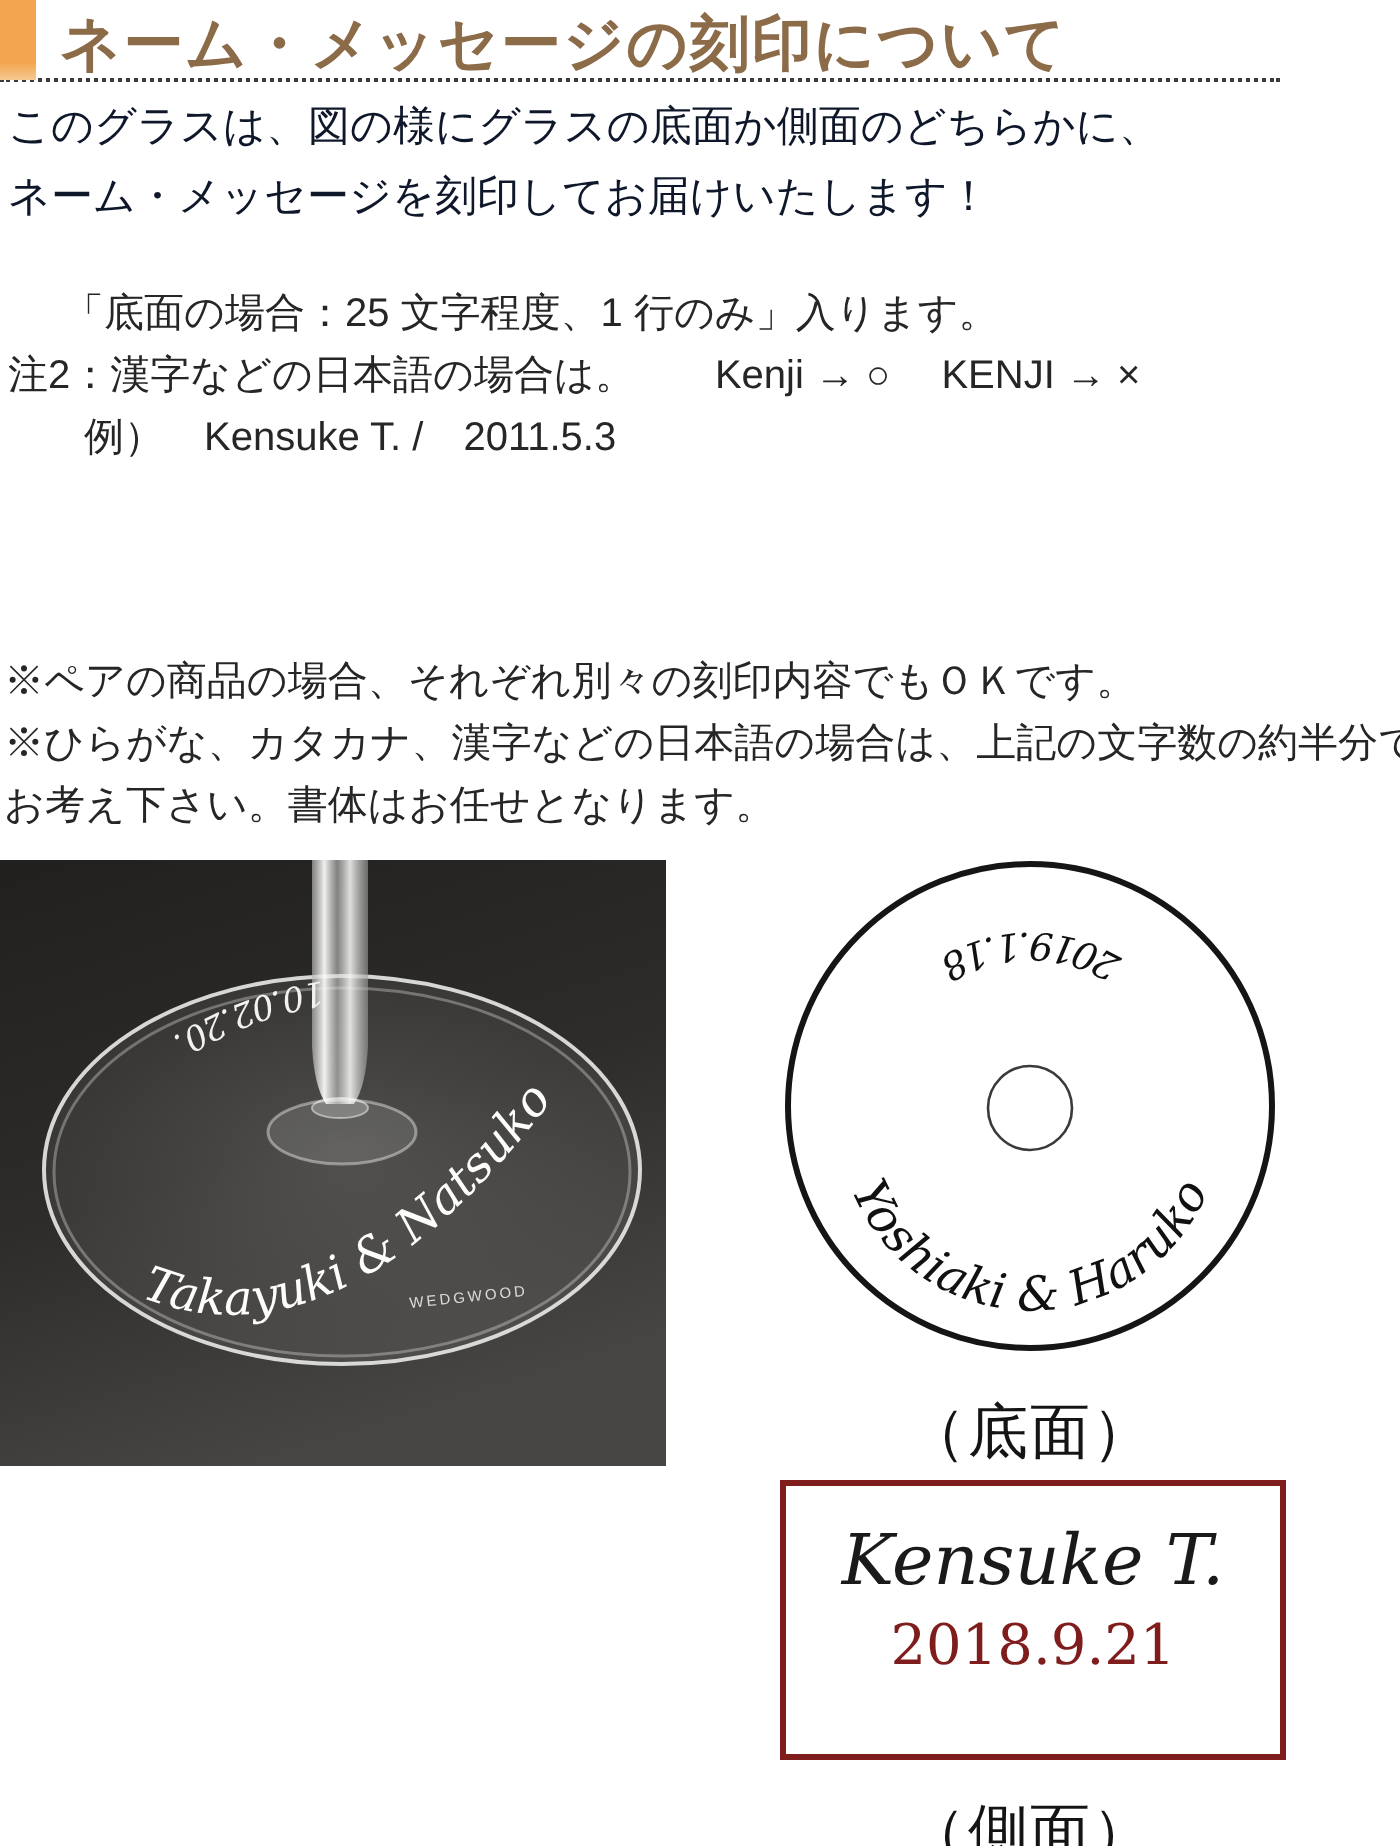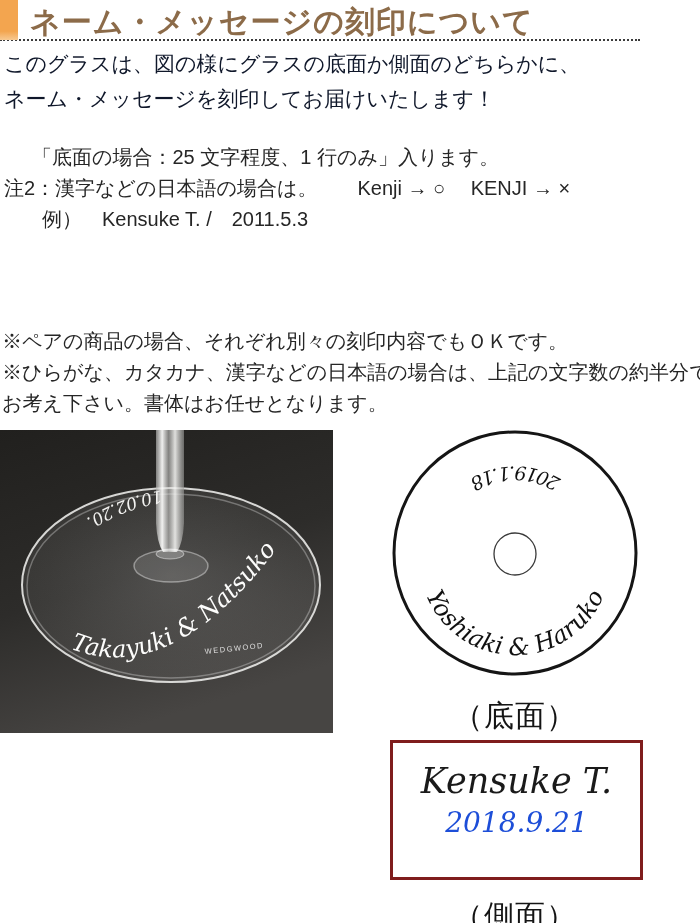--- a/index.html
+++ b/index.html
@@ -99,23 +99,22 @@
   }
   .side-name {
     font-family: "DejaVu Serif", serif;
     font-style: italic;
     font-size: 35px;
     color: #1a1a1a;
     line-height: 44px;
   }
   .side-date {
     font-family: "DejaVu Serif", serif;
-    font-style: italic;
     font-size: 28px;
-    color: #1d4ed8;
+    color: #7f1d1d;
     line-height: 40px;
   }
   .script-svg-text {
     font-family: "DejaVu Serif", serif;
     font-style: italic;
   }
 </style>
 </head>
 <body>
 

